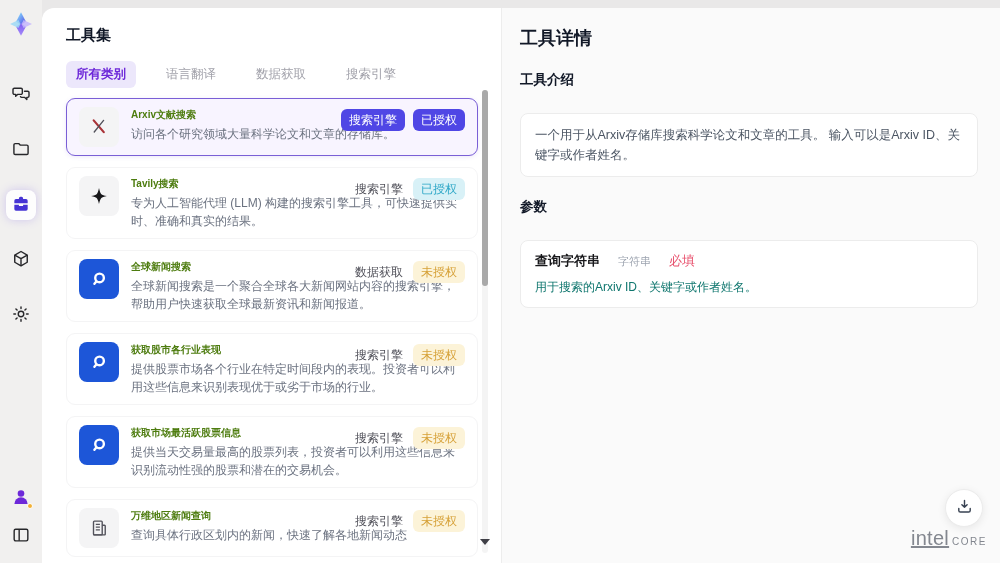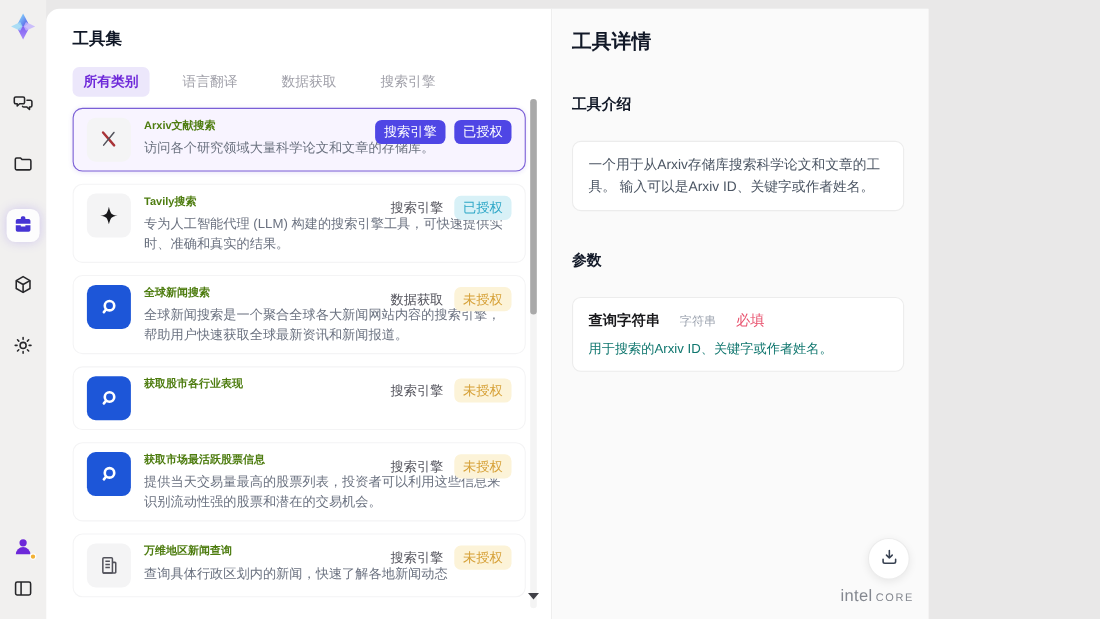--- a/index.html
+++ b/index.html
@@ -1,18 +1,18 @@
 <!DOCTYPE html>
 <html><head>
 <meta charset="utf-8">
 <style>
   * { margin:0; padding:0; box-sizing:border-box; }
   html,body { width:1000px; height:563px; overflow:hidden; }
   body { font-family:"Liberation Sans","DejaVu Sans",sans-serif; background:#e9e8e8; color:#18181b; }
-  .app { position:relative; width:844px; height:563px; }
+  .app { position:relative; width:1000px; height:563px; }
 
   
   .sidebar { position:absolute; left:0; top:0; width:42px; height:563px; background:#f1f0ef;
              display:flex; flex-direction:column; align-items:center; padding:10px 0 14px; }
   .logo { width:28px; height:28px; }
   .side-nav { display:flex; flex-direction:column; align-items:center; gap:25px; margin-top:42px; }
   .nav-btn { width:30px; height:30px; display:flex; align-items:center; justify-content:center;
              color:#27272a; background:transparent; border:none; cursor:pointer; border-radius:8px; }
   .nav-btn svg { width:20px; height:20px; }
   .nav-btn.active { background:#fdfdfd; color:#4634d4; box-shadow:0 0 10px rgba(120,90,230,.28); }
@@ -55,36 +55,36 @@
   .scrollbar { position:absolute; top:82px; bottom:10px; right:13px; width:6px; border-radius:3px;
                background:#f4f4f4; }
   .scroll-thumb { position:absolute; top:0; left:0; width:6px; height:196px; border-radius:3px; background:#a9a9a9; }
   .scroll-arrow { position:absolute; right:11px; bottom:18px; width:0; height:0;
                   border-left:5px solid transparent; border-right:5px solid transparent;
                   border-top:6px solid #3f3f46; cursor:pointer; }
 
   
   .right-panel { flex:1; background:#fafafa; padding:18px 22px 0 18px; position:relative; }
   .detail-title { font-size:18px; font-weight:bold; color:#111827; }
-  .section-heading { font-size:13.5px; font-weight:bold; color:#111827; margin-top:36px; }
+  .section-heading { font-size:13.5px; font-weight:bold; color:#111827; margin-top:21px; }
   .box { margin-top:24px; background:#fff; border:1px solid #ececec; border-radius:8px; padding:11px 14px; }
   .intro-box { font-size:12.5px; color:#4b5563; line-height:1.6; }
   .param-head { display:flex; align-items:center; gap:18px; }
   .param-name { font-size:13px; font-weight:bold; color:#18181b; }
   .param-type { font-size:11px; color:#9ca3af; }
   .param-required { font-size:13px; color:#e8516d; }
   .param-desc { margin-top:9px; font-size:12px; color:#0f766e; }
 
   .fab { position:absolute; right:17px; bottom:36px; width:38px; height:38px; border-radius:50%;
          background:#fff; border:1px solid #ececec; box-shadow:0 2px 8px rgba(0,0,0,.08);
          display:flex; align-items:center; justify-content:center; cursor:pointer; }
   .fab svg { width:19px; height:19px; }
   .intel-logo { position:absolute; right:13px; bottom:13px; color:#83878f; display:flex;
                 align-items:baseline; gap:3px; }
-  .intel-word { font-size:15px; letter-spacing:.3px; }
+  .intel-word { font-size:20px; letter-spacing:.3px;text-decoration:underline; }
   .core-word { font-size:10px; letter-spacing:1.5px; }
 </style>
 </head>
 <body>
 
 <div class="app">
 
   <aside class="sidebar">
     <div class="logo">
       <svg viewBox="0 0 32 32">
@@ -227,20 +227,21 @@
           </div>
           <div class="card">
             <span class="tool-icon ticon--searchblue">
               <svg viewBox="0 0 24 24" fill="none" stroke="#ffffff" stroke-width="2.6" stroke-linecap="round">
                 <circle cx="12.6" cy="10.8" r="4.7"></circle>
                 <path d="M9.1 14.6L7 17.2"></path>
               </svg>
             </span>
             <div class="tool-info">
               <div class="tool-name">获取股市各行业表现</div>
+              <div class="tool-desc">提供股票市场各个行业在特定时间段内的表现。投资者可以利用这些信息来识别表现优于或劣于市场的行业。</div>
             </div>
             <div class="badges">
               <span class="badge badge--plain">搜索引擎</span>
               <span class="badge badge--yellow">未授权</span>
             </div>
           </div>
           <div class="card">
             <span class="tool-icon ticon--searchblue">
               <svg viewBox="0 0 24 24" fill="none" stroke="#ffffff" stroke-width="2.6" stroke-linecap="round">
                 <circle cx="12.6" cy="10.8" r="4.7"></circle>

